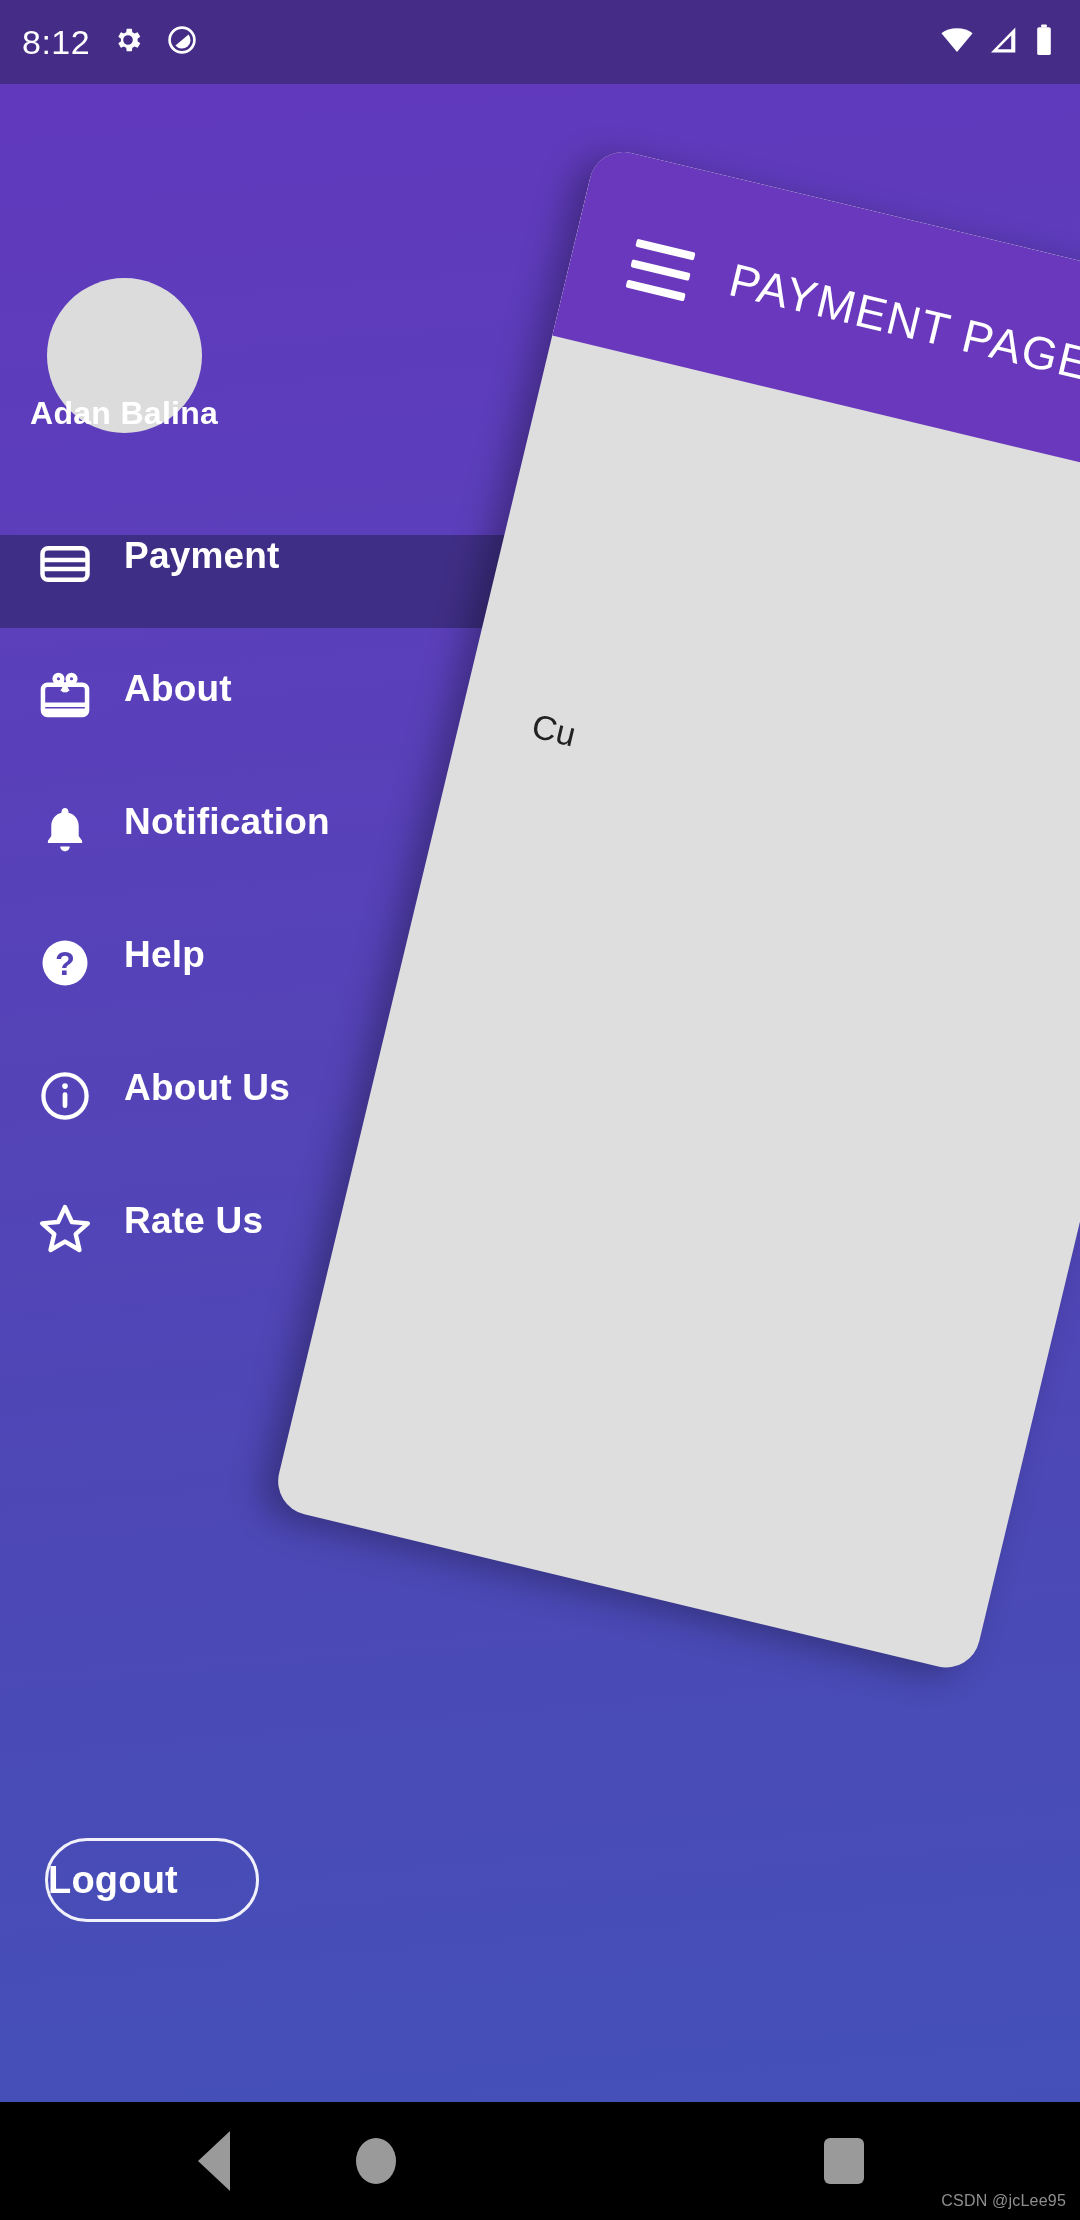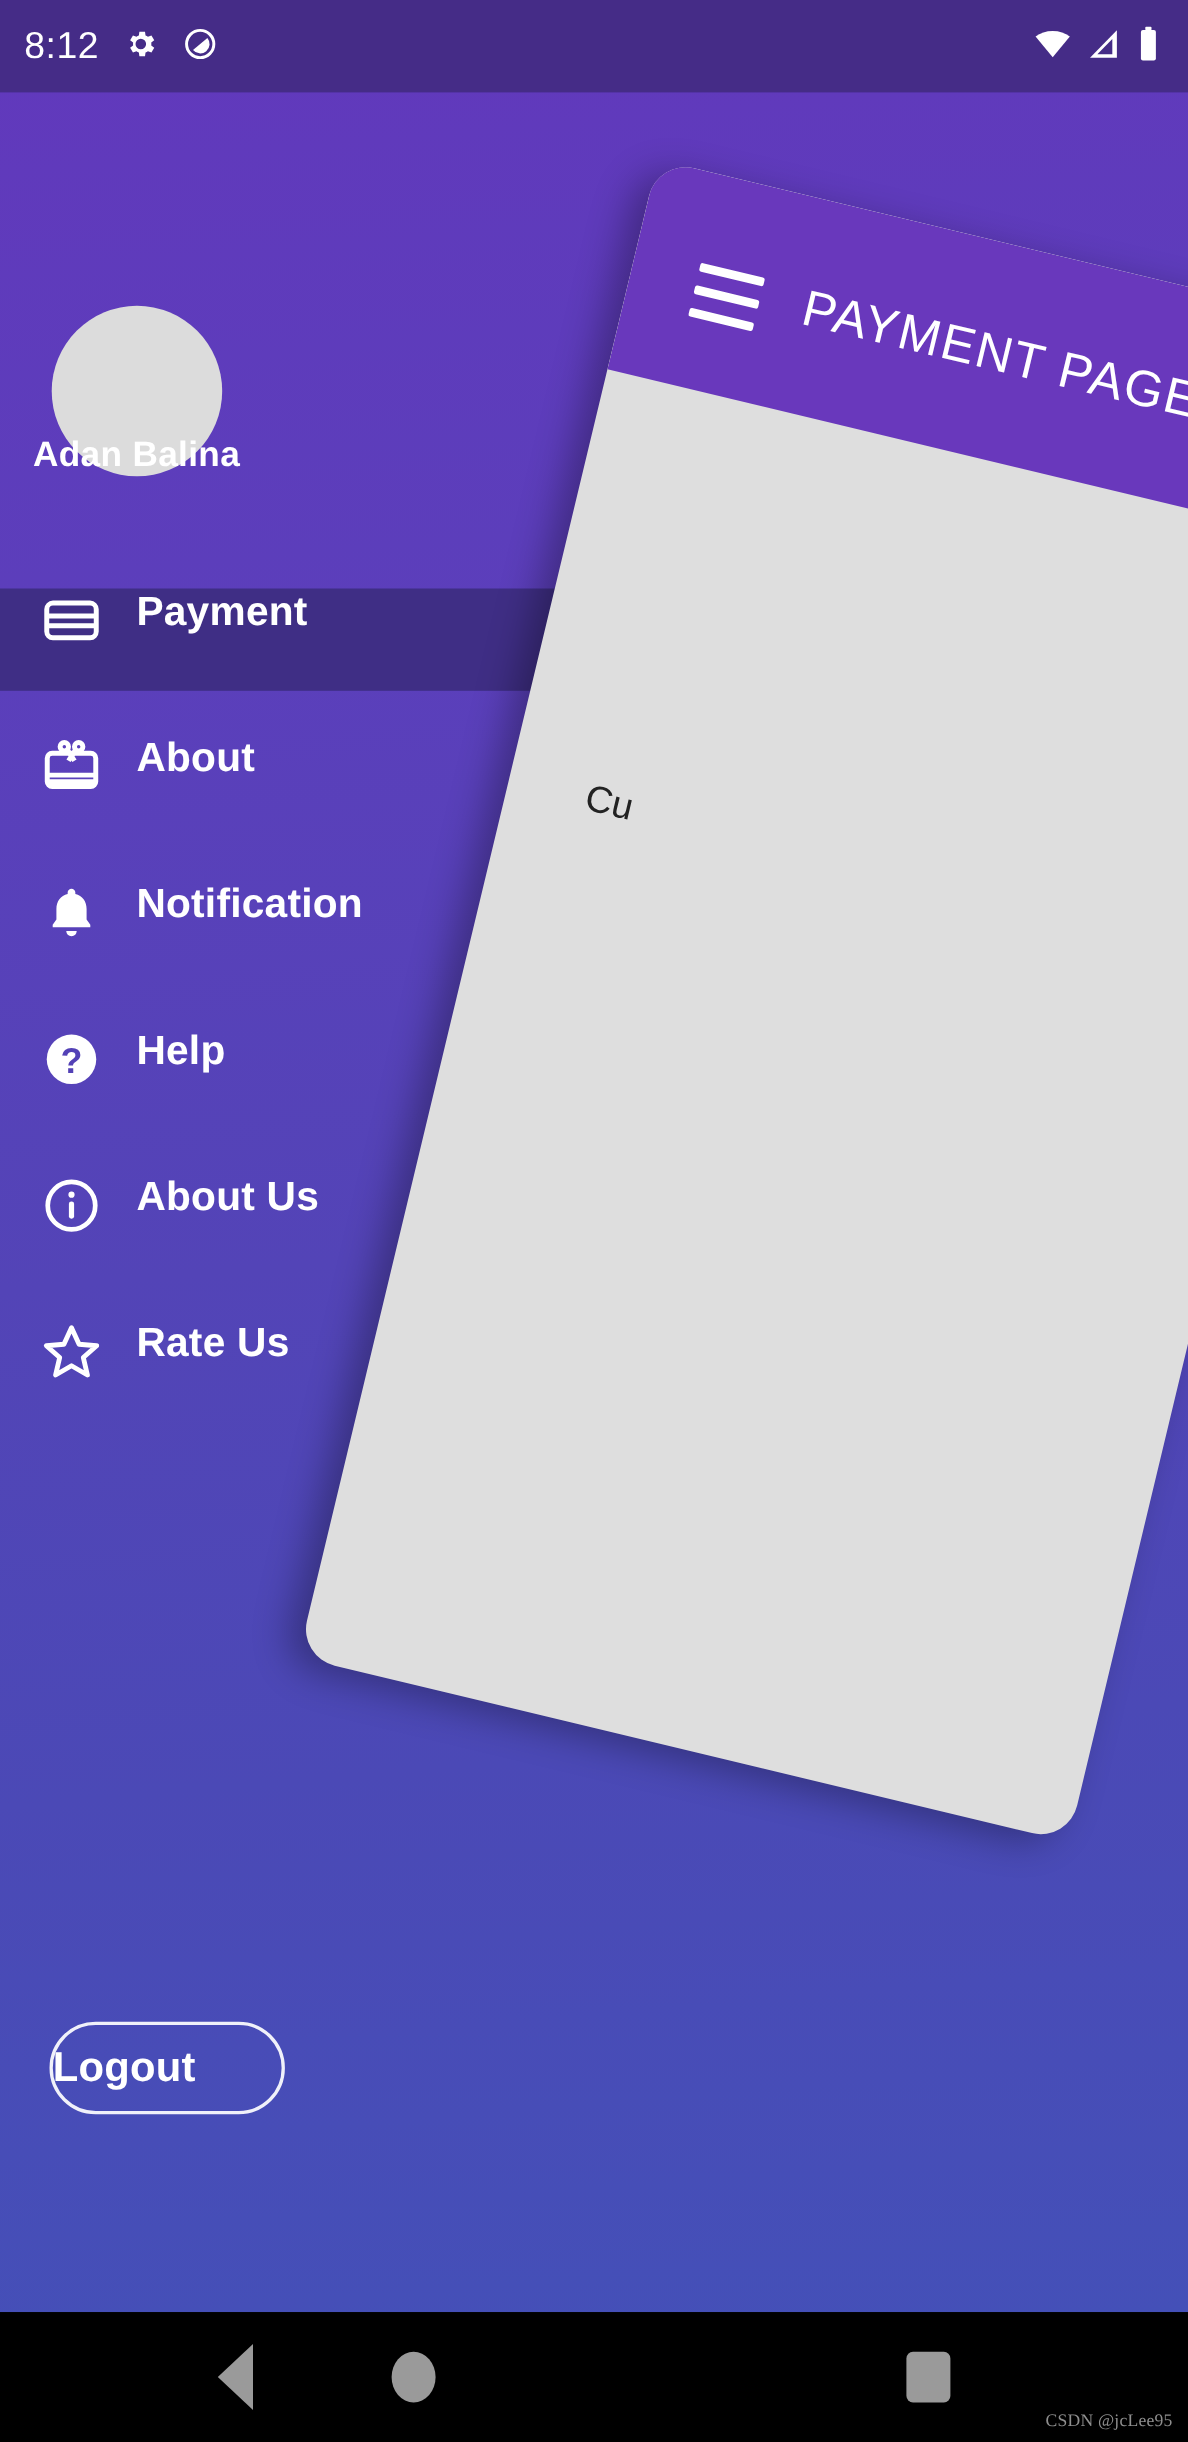--- a/index.html
+++ b/index.html
@@ -58,21 +58,21 @@
 
   
   #navbar{position:absolute;left:0;top:2102px;width:1080px;height:118px;background:#000;z-index:70;}
   .navbtn{position:absolute;top:50%;transform:translateY(-50%);}
   #nav-back{left:198px;width:0;height:0;border-top:30px solid transparent;
             border-bottom:30px solid transparent;border-right:32px solid #9A9A9A;}
   #nav-home{left:356px;width:40px;height:46px;border-radius:50%;background:#9A9A9A;
             margin-left:0;transform:translateY(-50%);}
   #nav-recents{left:824px;width:40px;height:46px;border-radius:6px;background:#9A9A9A;}
   #watermark{position:absolute;right:14px;bottom:10px;color:#8E8E8E;font-size:16px;
-             font-family:Liberation Serif, serif;letter-spacing:.2px;}
+             font-family:Liberation Sans, sans-serif;letter-spacing:.2px;}
 </style>
 </head>
 <body>
 
 <div id="screen">
 
   <div id="drawer">
 
     <div id="avatar"></div>
     <div id="username">Adan Balina</div>

